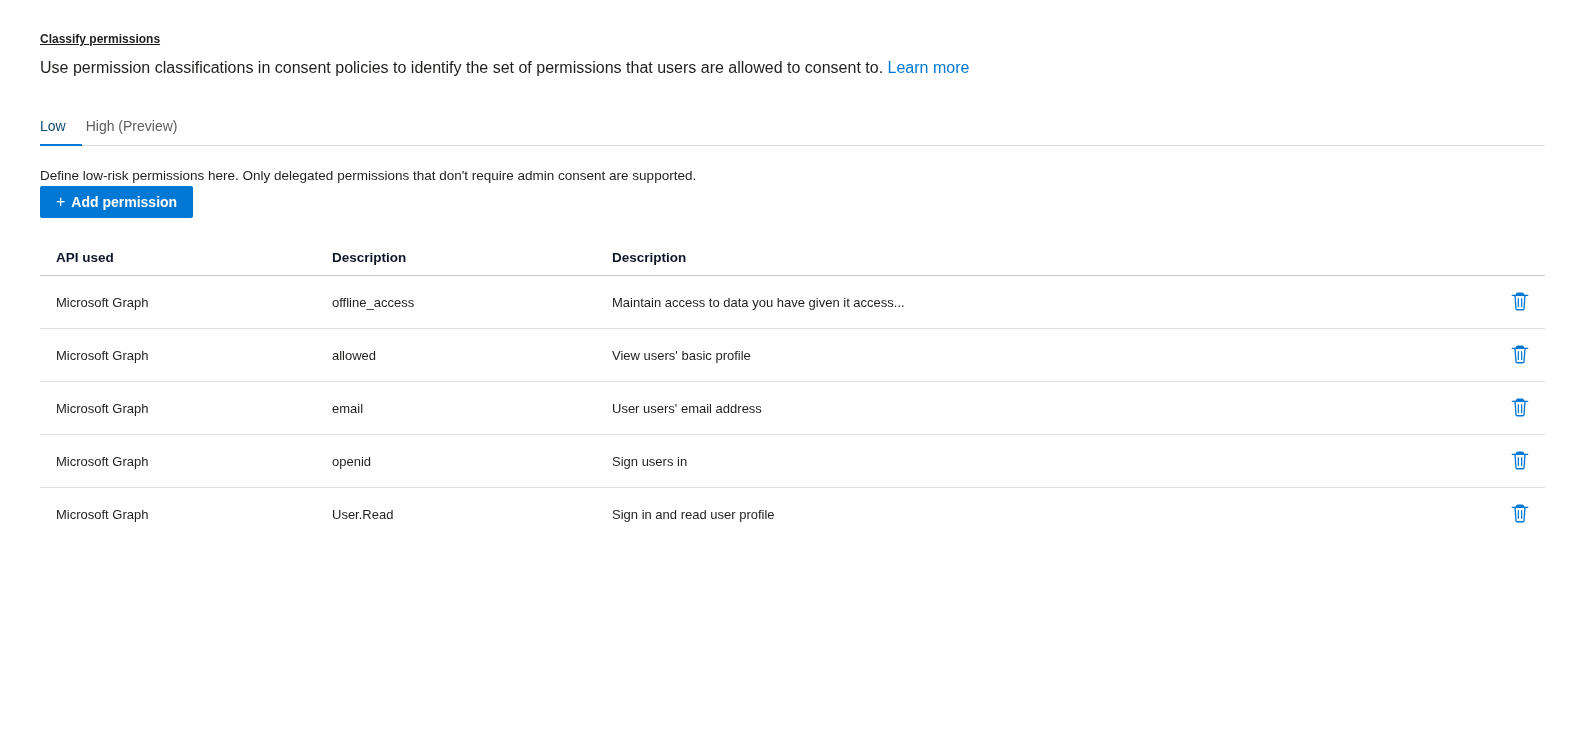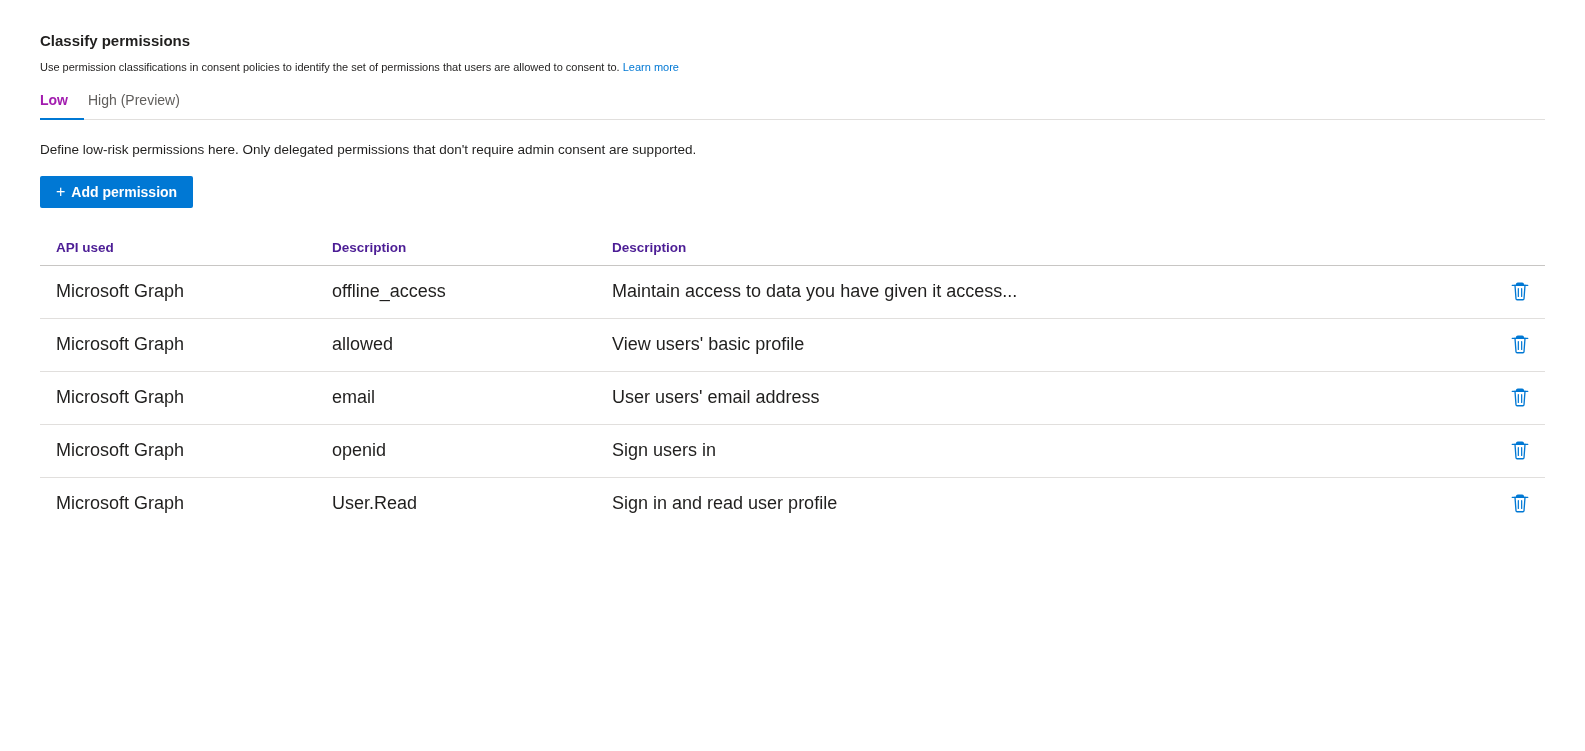--- a/index.html
+++ b/index.html
@@ -12,29 +12,30 @@
       font-family: 'Segoe UI', -apple-system, BlinkMacSystemFont, sans-serif;
       font-size: 14px;
       color: #201f1e;
       background: #ffffff;
       padding: 32px 40px;
       width: 1585px;
       min-height: 751px;
     }
 
     .page-title {
-      font-size: 15px;
+      font-size: 12px;
       font-weight: 700;
       margin-bottom: 10px;
+      text-decoration: underline;
     }
 
     .description {
-      font-size: 11px;
-      color: #201f1e;
-      margin-bottom: 8px;
+      font-size: 16px;
+      color: #201f1e;
+      margin-bottom: 30px;
       line-height: 1.5;
     }
 
     .learn-more-link {
       color: #0078d4;
       text-decoration: none;
     }
 
     .tabs {
       display: flex;
@@ -52,33 +53,32 @@
       border-bottom: 2px solid transparent;
       margin-bottom: -1px;
       white-space: nowrap;
     }
 
     .tab:first-child {
       padding-left: 0;
     }
 
     .tab.active {
-      font-weight: 700;
+      font-weight: 400;
       border-bottom: 2px solid #0078d4;
-      color: #a21caf;
+      color: #0c4a6e;
     }
 
     .tab:not(.active) {
       color: #605e5c;
     }
 
     .sub-description {
       font-size: 13.5px;
       color: #201f1e;
-      margin-bottom: 16px;
       line-height: 1.5;
     }
 
     .add-permissions-btn {
       display: inline-flex;
       align-items: center;
       gap: 6px;
       background-color: #0078d4;
       color: #ffffff;
       border: none;
@@ -99,21 +99,21 @@
     .permissions-table {
       width: 100%;
       border-collapse: collapse;
     }
 
     .permissions-table thead tr th {
       text-align: left;
       font-weight: 700;
       font-size: 13.5px;
       padding: 8px 12px 10px 12px;
-      color: #4c1d95;
+      color: #0f172a;
       border-bottom: 1px solid #c8c6c4;
     }
 
     .permissions-table thead tr th:first-child {
       padding-left: 16px;
       width: 280px;
     }
 
     .permissions-table thead tr th:nth-child(2) {
       width: 280px;
@@ -130,21 +130,21 @@
     .permissions-table tbody tr {
       border-bottom: 1px solid #e1dfdd;
     }
 
     .permissions-table tbody tr:last-child {
       border-bottom: none;
     }
 
     .permissions-table tbody tr td {
       padding: 12px 12px;
-      font-size: 18px;
+      font-size: 13px;
       color: #201f1e;
       vertical-align: middle;
     }
 
     .permissions-table tbody tr td:first-child {
       padding-left: 16px;
     }
 
     .delete-btn {
       background: none;

